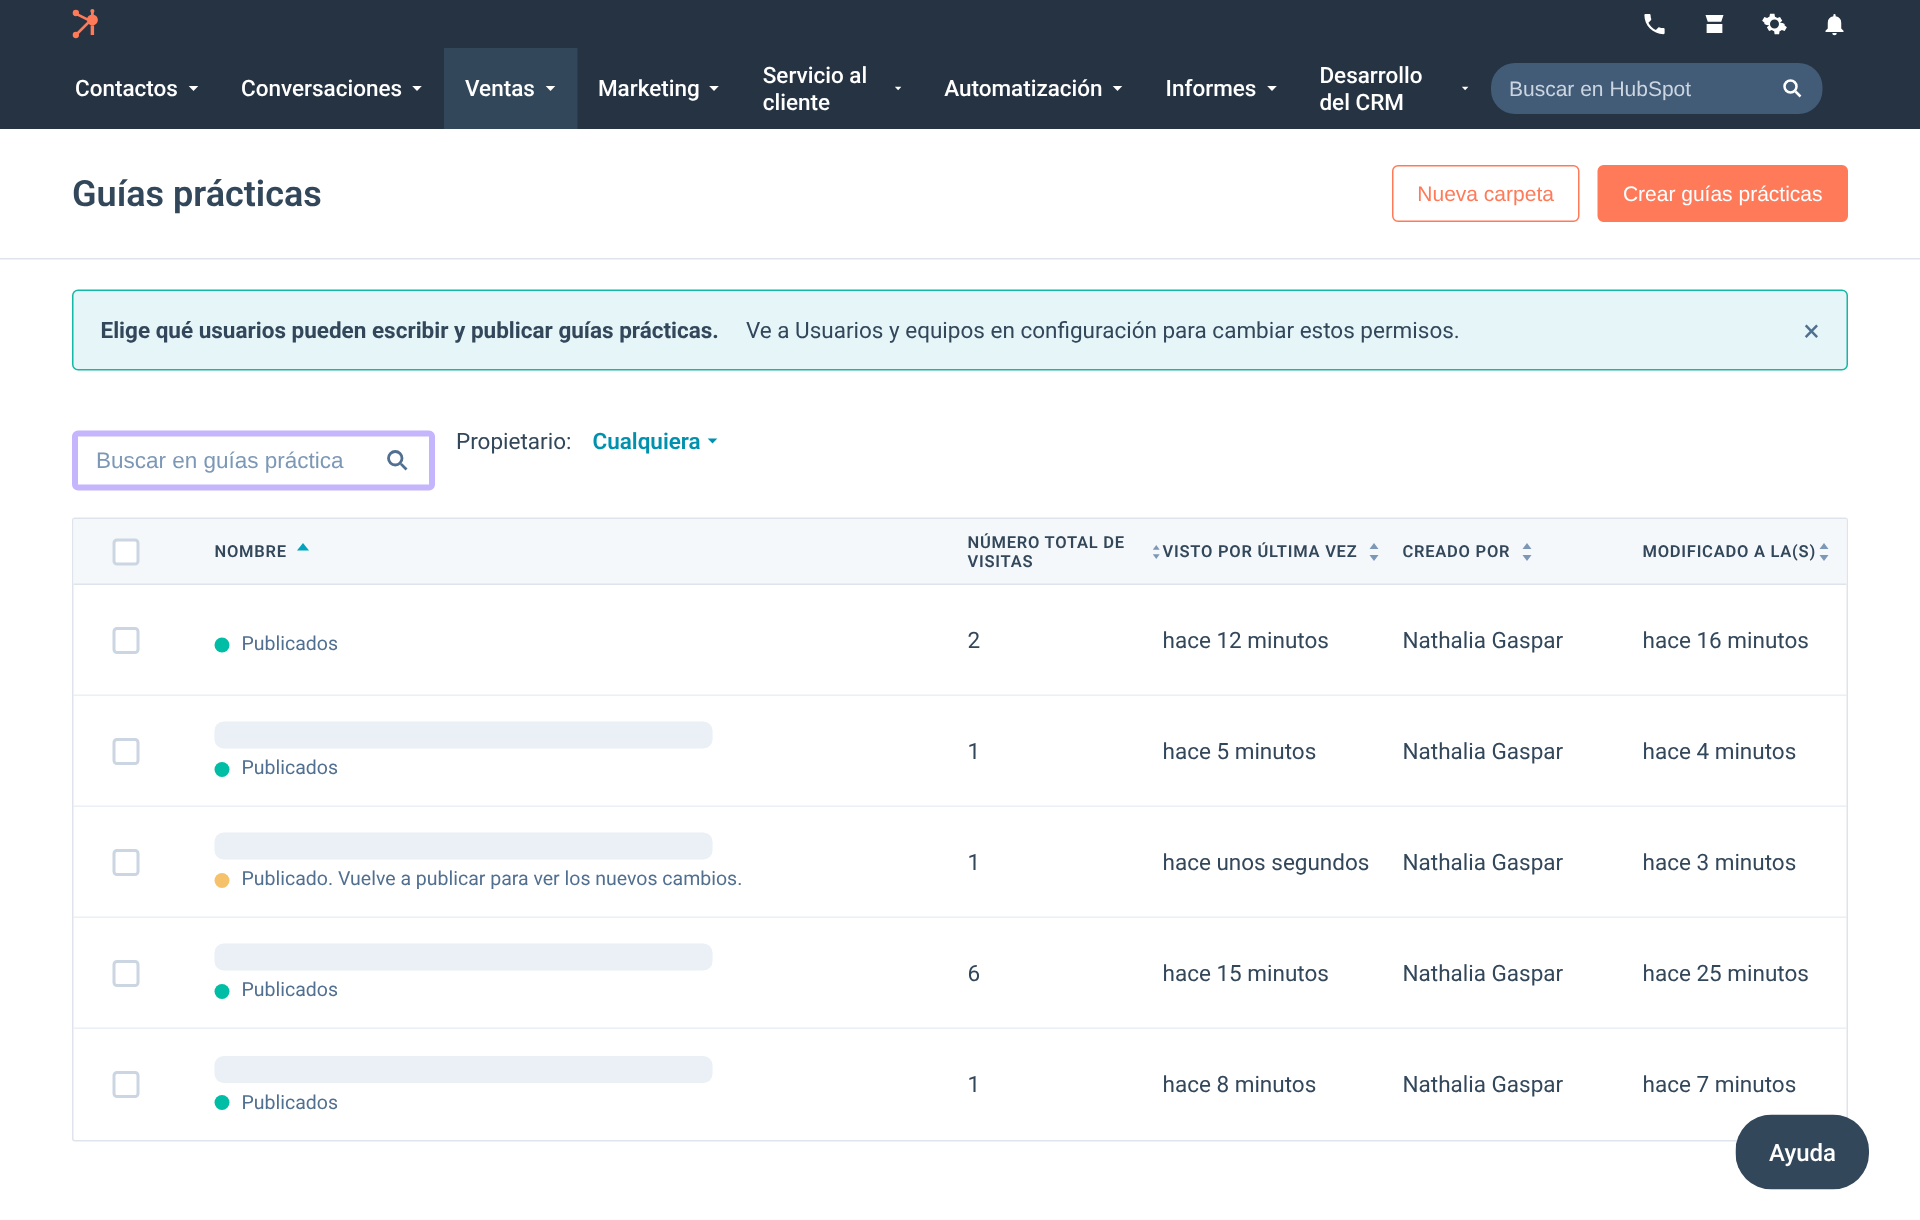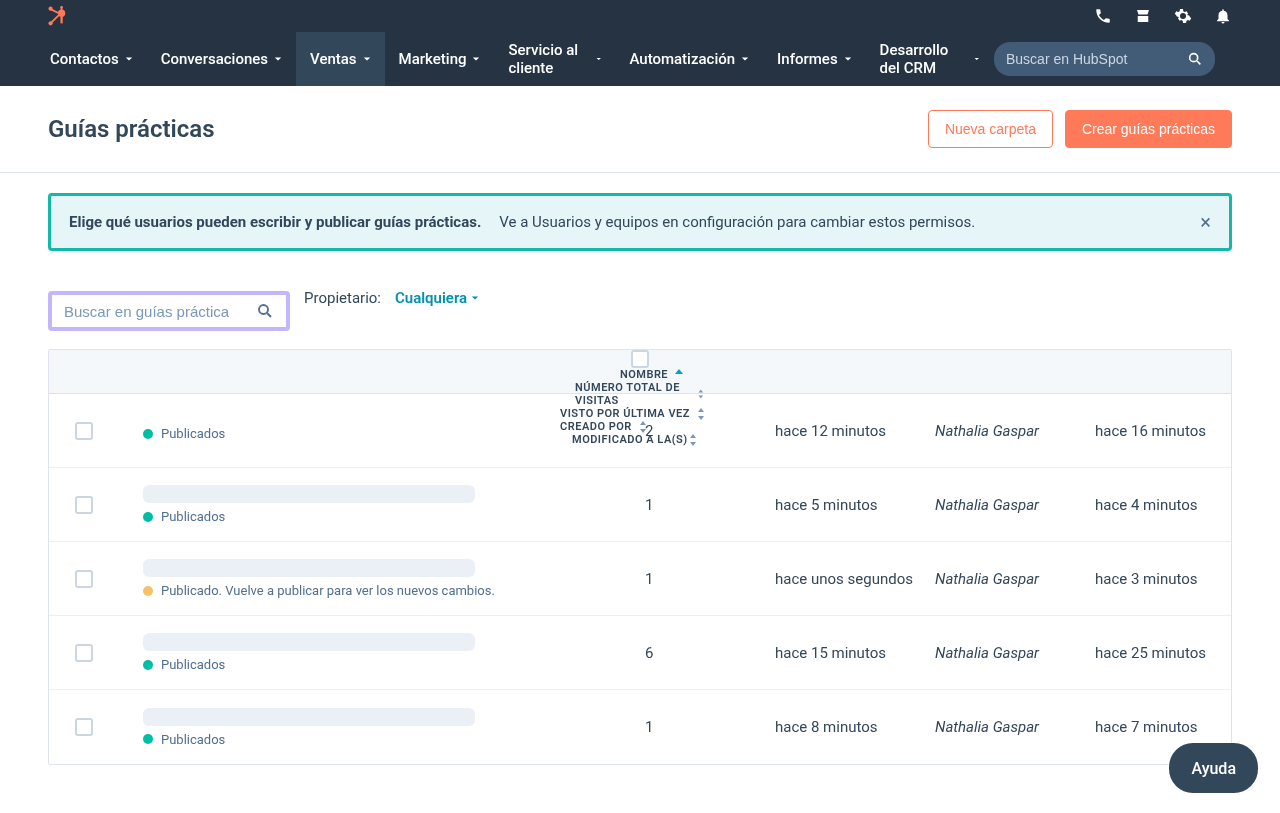--- a/index.html
+++ b/index.html
@@ -23,37 +23,37 @@
 
 
 .page-header { display: flex; align-items: center; padding: 24px 48px; border-bottom: 1px solid #dfe3eb; }
 .page-title { font-size: 24px; font-weight: 600; color: #33475b; }
 .page-header .spacer { flex: 1; }
 .btn-outline { border: 1px solid #ff7a59; background: #fff; color: #ff7a59; padding: 10px 16px; border-radius: 4px; font-weight: 500; cursor: pointer; font-size: 14px; }
 .btn-primary { border: 1px solid #ff7a59; background: #ff7a59; color: #fff; padding: 10px 16px; border-radius: 4px; font-weight: 500; cursor: pointer; font-size: 14px; margin-left: 12px; }
 
 
 .page-body { padding: 20px 48px; }
-.banner { border: 3px solid #14b8a6; background: #e5f5f8; border-radius: 4px; padding: 16px 18px; display: flex; align-items: center; gap: 18px; }
+.banner { border: 1px solid #14b8a6; background: #e5f5f8; border-radius: 4px; padding: 16px 18px; display: flex; align-items: center; gap: 18px; }
 .banner-strong { font-weight: 700; color: #33475b; font-size: 15px; }
 .banner-text { color: #33475b; font-size: 15px; }
 .banner-close { margin-left: auto; color: #516f90; cursor: pointer; font-size: 20px; line-height: 1; }
 
 
 .filter-row { display: flex; align-items: center; gap: 14px; margin-top: 14px; }
 .search-box { display: flex; align-items: center; border: 4px solid #c4b5fd; border-radius: 4px; height: 40px; padding: 0 12px; width: 242px; margin-top: 26px; }
 .search-box input { flex: 1; border: none; outline: none; font-size: 15px; color: #33475b; min-width: 0; }
 .search-box input::placeholder { color: #7c98b6; }
 .search-box .s-icon { color: #516f90; width: 18px; height: 18px; }
 .owner-label { color: #33475b; font-size: 15px; }
 .owner-value { color: #0091ae; font-weight: 600; cursor: pointer; display: inline-flex; align-items: center; gap: 4px; font-size: 15px; }
 
 
 .table-wrap { border: 1px solid #dfe3eb; border-radius: 2px; margin-top: 18px; }
-.thead { display: flex; align-items: center; height: 44px; background: #f5f8fa; border-bottom: 1px solid #dfe3eb; font-size: 11px; letter-spacing: 0.5px; color: #33475b; font-weight: 600; flex-direction: column; }
+.thead { display: flex; align-items: center; height: 44px; background: #f5f8fa; border-bottom: 1px solid #dfe3eb; font-size: 11px; letter-spacing: 0.5px; color: #33475b; font-weight: 600; }
 .th-check { width: 70px; display: flex; justify-content: center; align-items: center; }
 .check { width: 18px; height: 18px; border: 2px solid #cbd6e2; border-radius: 3px; background: #fff; cursor: pointer; }
 .th-name { flex: 1; min-width: 0; display: flex; align-items: center; gap: 6px; padding-left: 24px; }
 .th-visits { width: 130px; display: flex; align-items: center; gap: 6px; }
 .th-last { width: 160px; display: flex; align-items: center; gap: 6px; }
 .th-creator { width: 160px; display: flex; align-items: center; gap: 6px; }
 .th-modified { width: 136px; display: flex; align-items: center; gap: 0; }
 .sort-icon { width: 10px; height: 12px; color: #7c98b6; }
 .sort-icon.up { color: #00a4bd; }
 
@@ -62,25 +62,25 @@
 .td-check { width: 70px; display: flex; justify-content: center; align-items: center; }
 .td-name { flex: 1; min-width: 0; padding-left: 24px; padding-right: 20px; }
 .name-link { color: #0091ae; font-weight: 600; font-size: 15px; cursor: pointer; }
 .name-placeholder { background: #eaf0f6; border-radius: 6px; height: 18px; width: 332px; }
 .status-row { display: flex; align-items: center; gap: 8px; margin-top: 6px; font-size: 13px; color: #516f90; }
 .dot { width: 10px; height: 10px; border-radius: 50%; display: inline-block; }
 .dot.green { background: #00bda5; }
 .dot.orange { background: #f5c26b; }
 .td-visits { width: 130px; color: #33475b; font-size: 15px; }
 .td-last { width: 160px; color: #33475b; font-size: 15px; padding-right: 10px; }
-.td-creator { width: 160px; color: #33475b; font-size: 15px; font-style: italic; }
+.td-creator { width: 160px; color: #33475b; font-size: 15px; }
 .td-modified { width: 136px; color: #33475b; font-size: 15px; }
 
 
-.help-btn { position: fixed; right: 22px; bottom: 20px; background: #33475b; color: #fff; border-radius: 24px; height: 50px; padding: 0 22px; font-weight: 500; font-size: 16px; display: flex; align-items: center; cursor: pointer; }
+.help-btn { position: fixed; right: 34px; bottom: 20px; background: #33475b; color: #fff; border-radius: 24px; height: 50px; padding: 0 22px; font-weight: 500; font-size: 16px; display: flex; align-items: center; cursor: pointer; }
 </style>
 </head>
 <body>
 
 <div class="topnav">
   <div class="topnav-upper">
     <div class="logo-wrap">
       <svg class="logo-svg" viewBox="0 0 24 24">
           <circle cx="17" cy="9" r="4" fill="#ff7a59"></circle>
           <circle cx="5" cy="4" r="2.3" fill="#ff7a59"></circle>

